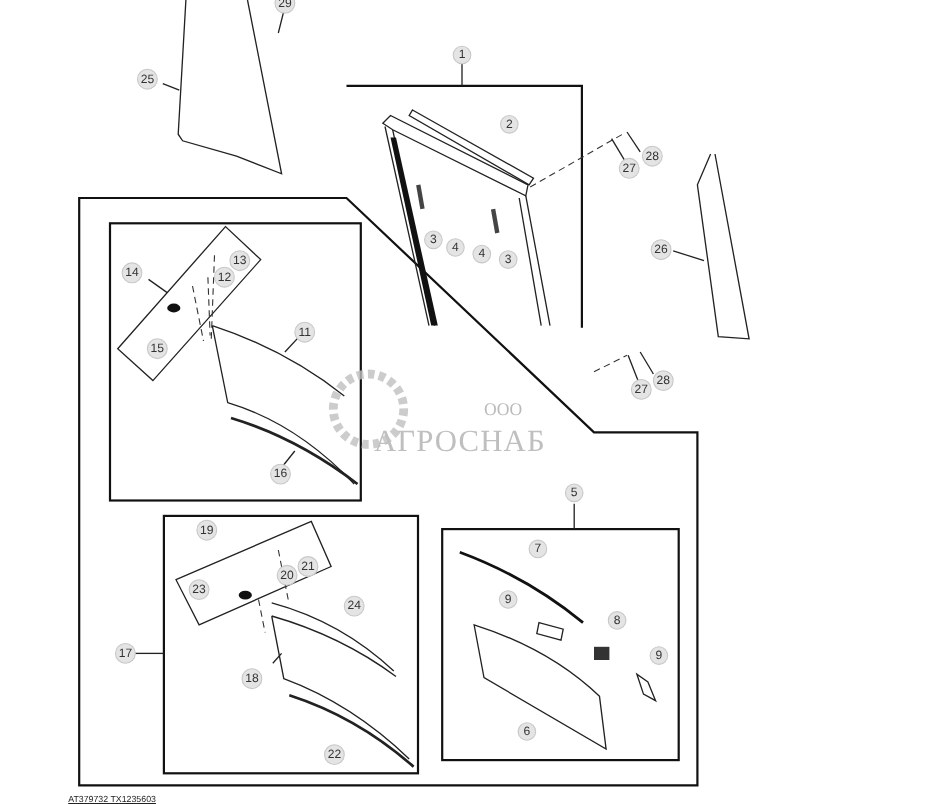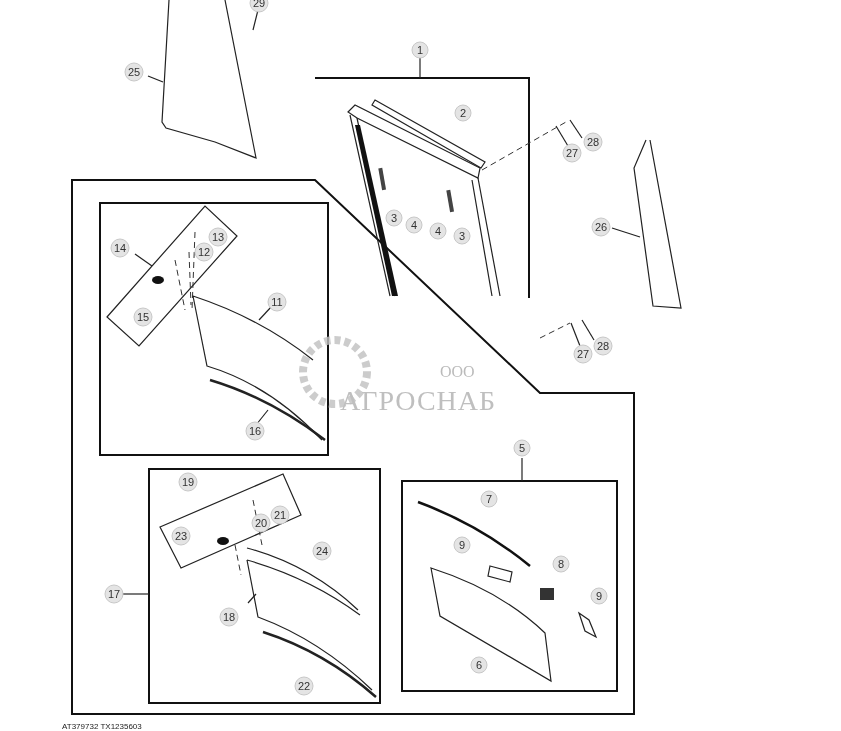--- a/index.html
+++ b/index.html
@@ -3,21 +3,21 @@
 <meta charset="utf-8">
 <style>
   html,body{margin:0;padding:0;background:#fff;}
   body{width:841px;height:731px;position:relative;overflow:hidden;font-family:"Liberation Sans",sans-serif;}
   svg{position:absolute;left:0;top:0;}
   .callout circle{fill:#e4e4e4;stroke:#c8c8c8;stroke-width:1;}
   .callout text{font-family:"Liberation Sans",sans-serif;font-size:11px;fill:#333;text-anchor:middle;dominant-baseline:central;}
   .ln{stroke:#222;fill:none;stroke-width:1.2;}
   .box{stroke:#111;fill:none;stroke-width:2;}
   .dash{stroke:#333;fill:none;stroke-width:1;stroke-dasharray:6,4;}
-  .footer{position:absolute;left:62px;top:722px;font-size:8px;color:#222;}
+  .footer{position:absolute;left:62px;top:722px;font-size:8px;color:#222;text-decoration:underline;}
   .wm-ooo{font-family:"Liberation Serif",serif;font-size:16px;fill:#aaa;}
   .wm-name{font-family:"Liberation Serif",serif;font-size:28px;fill:#b0b0b0;letter-spacing:1px;}
 </style>
 </head>
 <body>
 
 <svg width="841" height="731" viewBox="0 0 841 731">
 
   <path class="box" d="M315,78 L529,78 L529,298 M540,393 L634,393 L634,714 L72,714 L72,180 L315,180 Z"></path>
   <line class="ln" x1="420" y1="58" x2="420" y2="78"></line>

